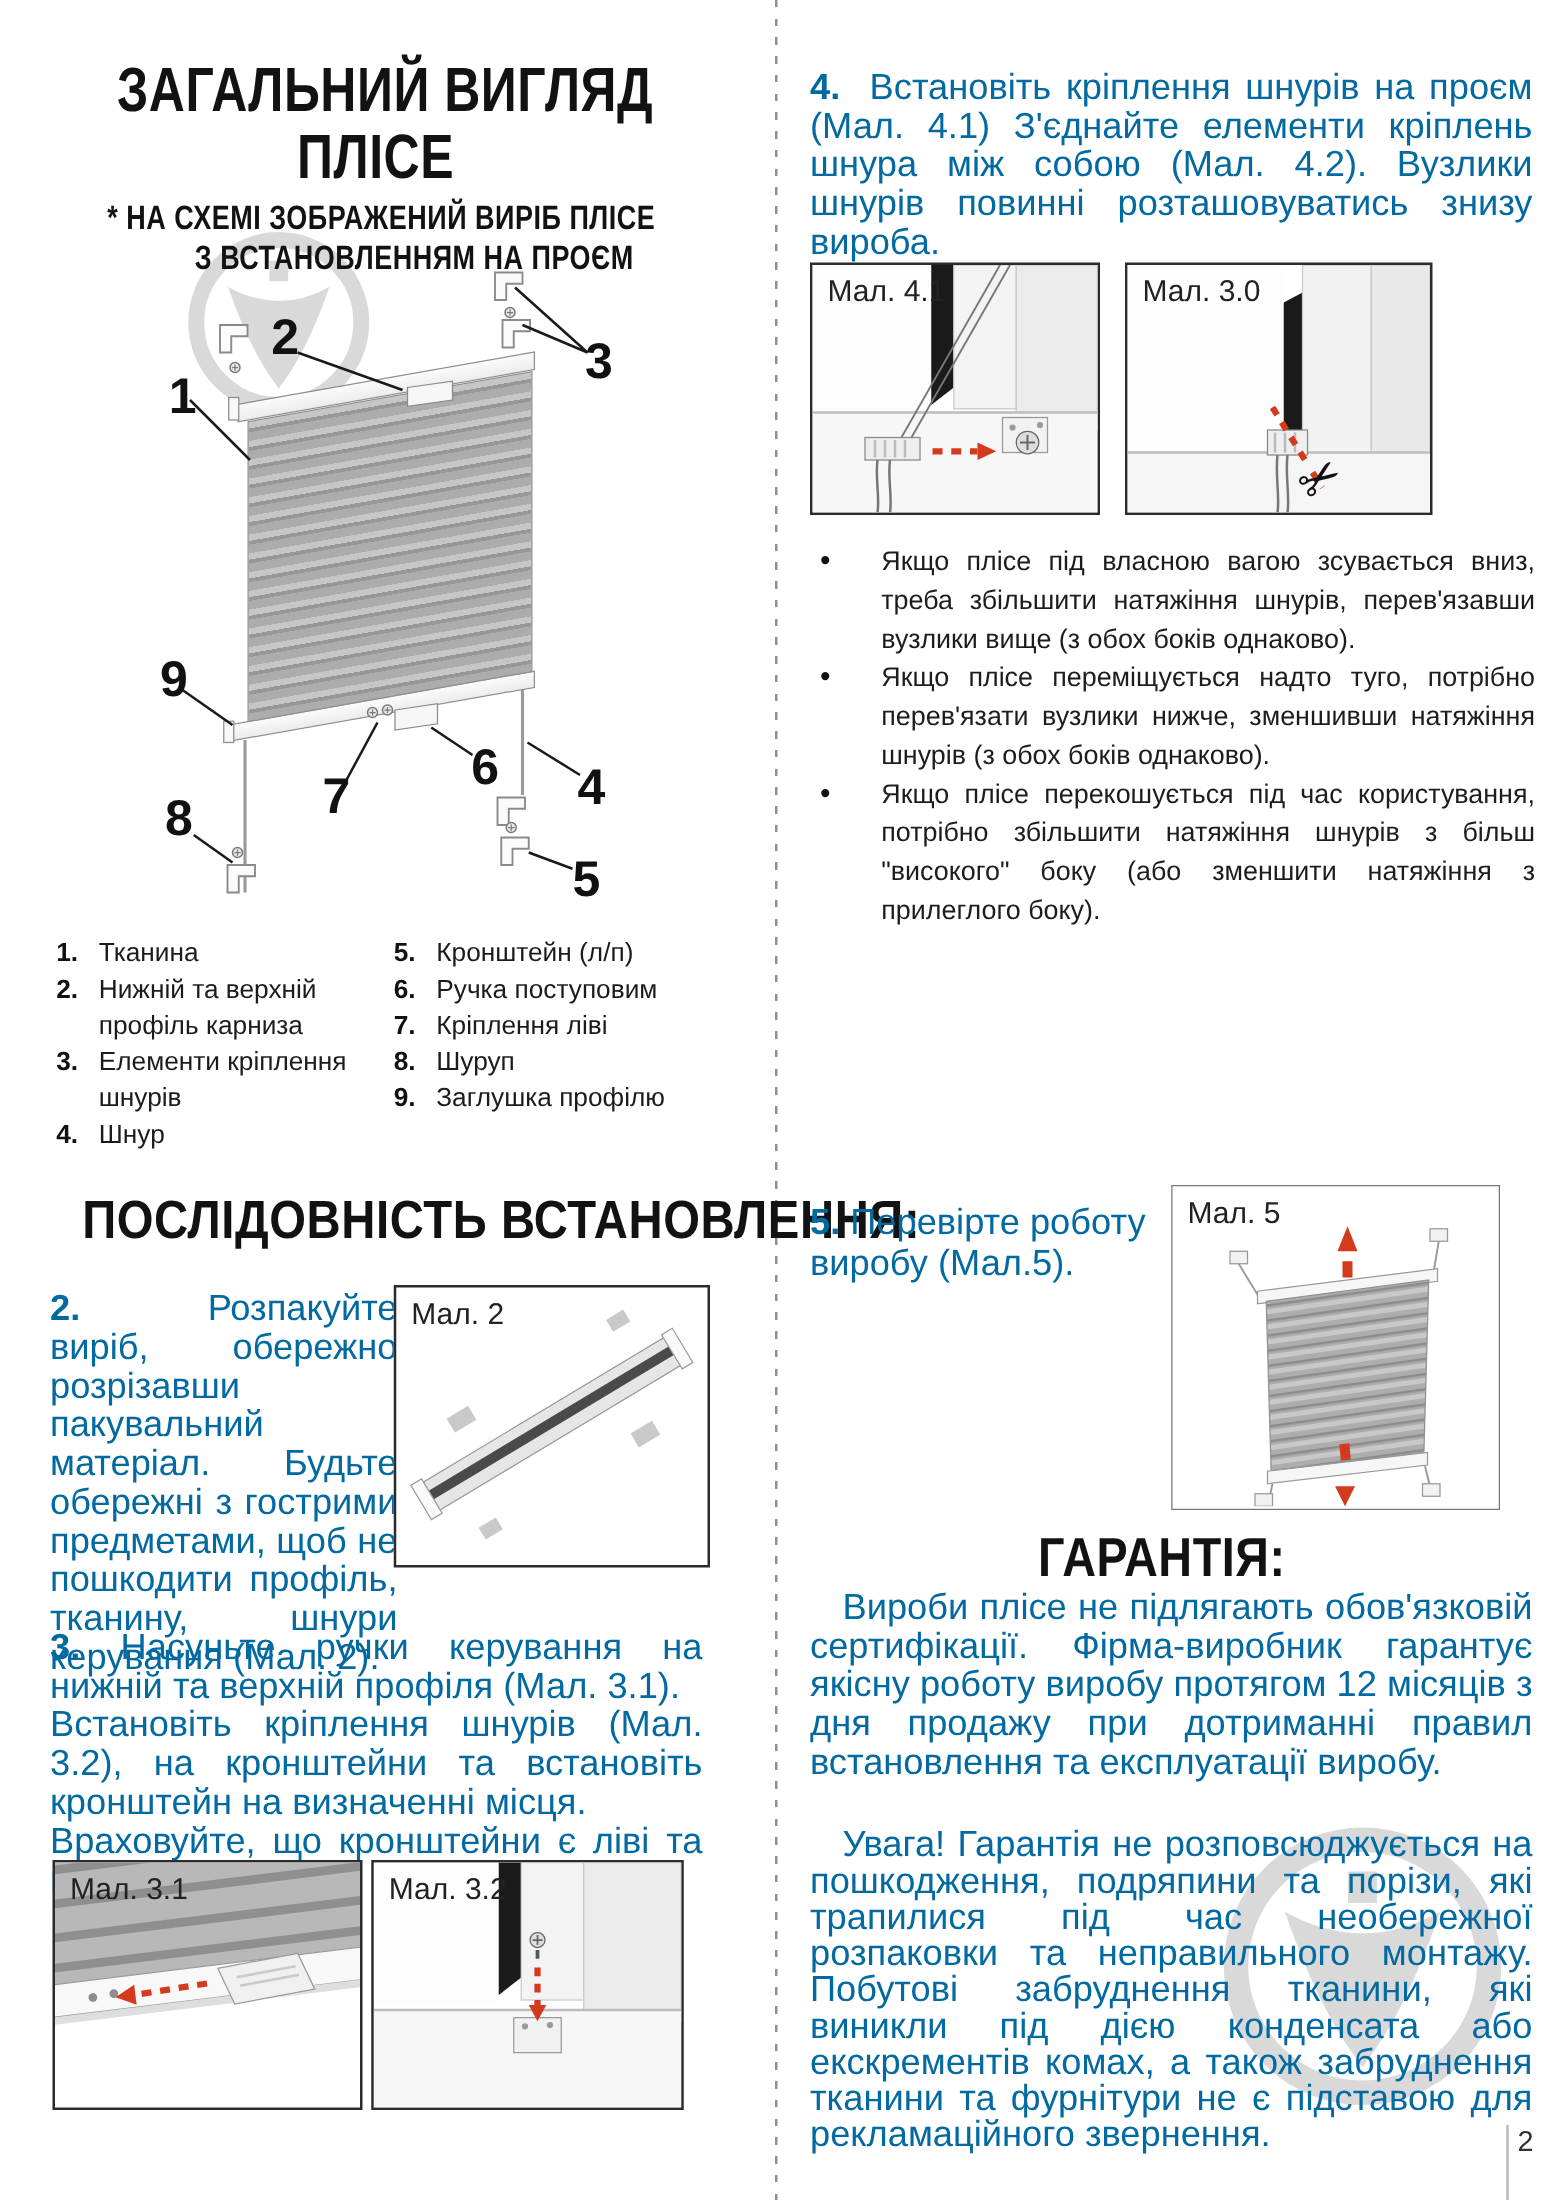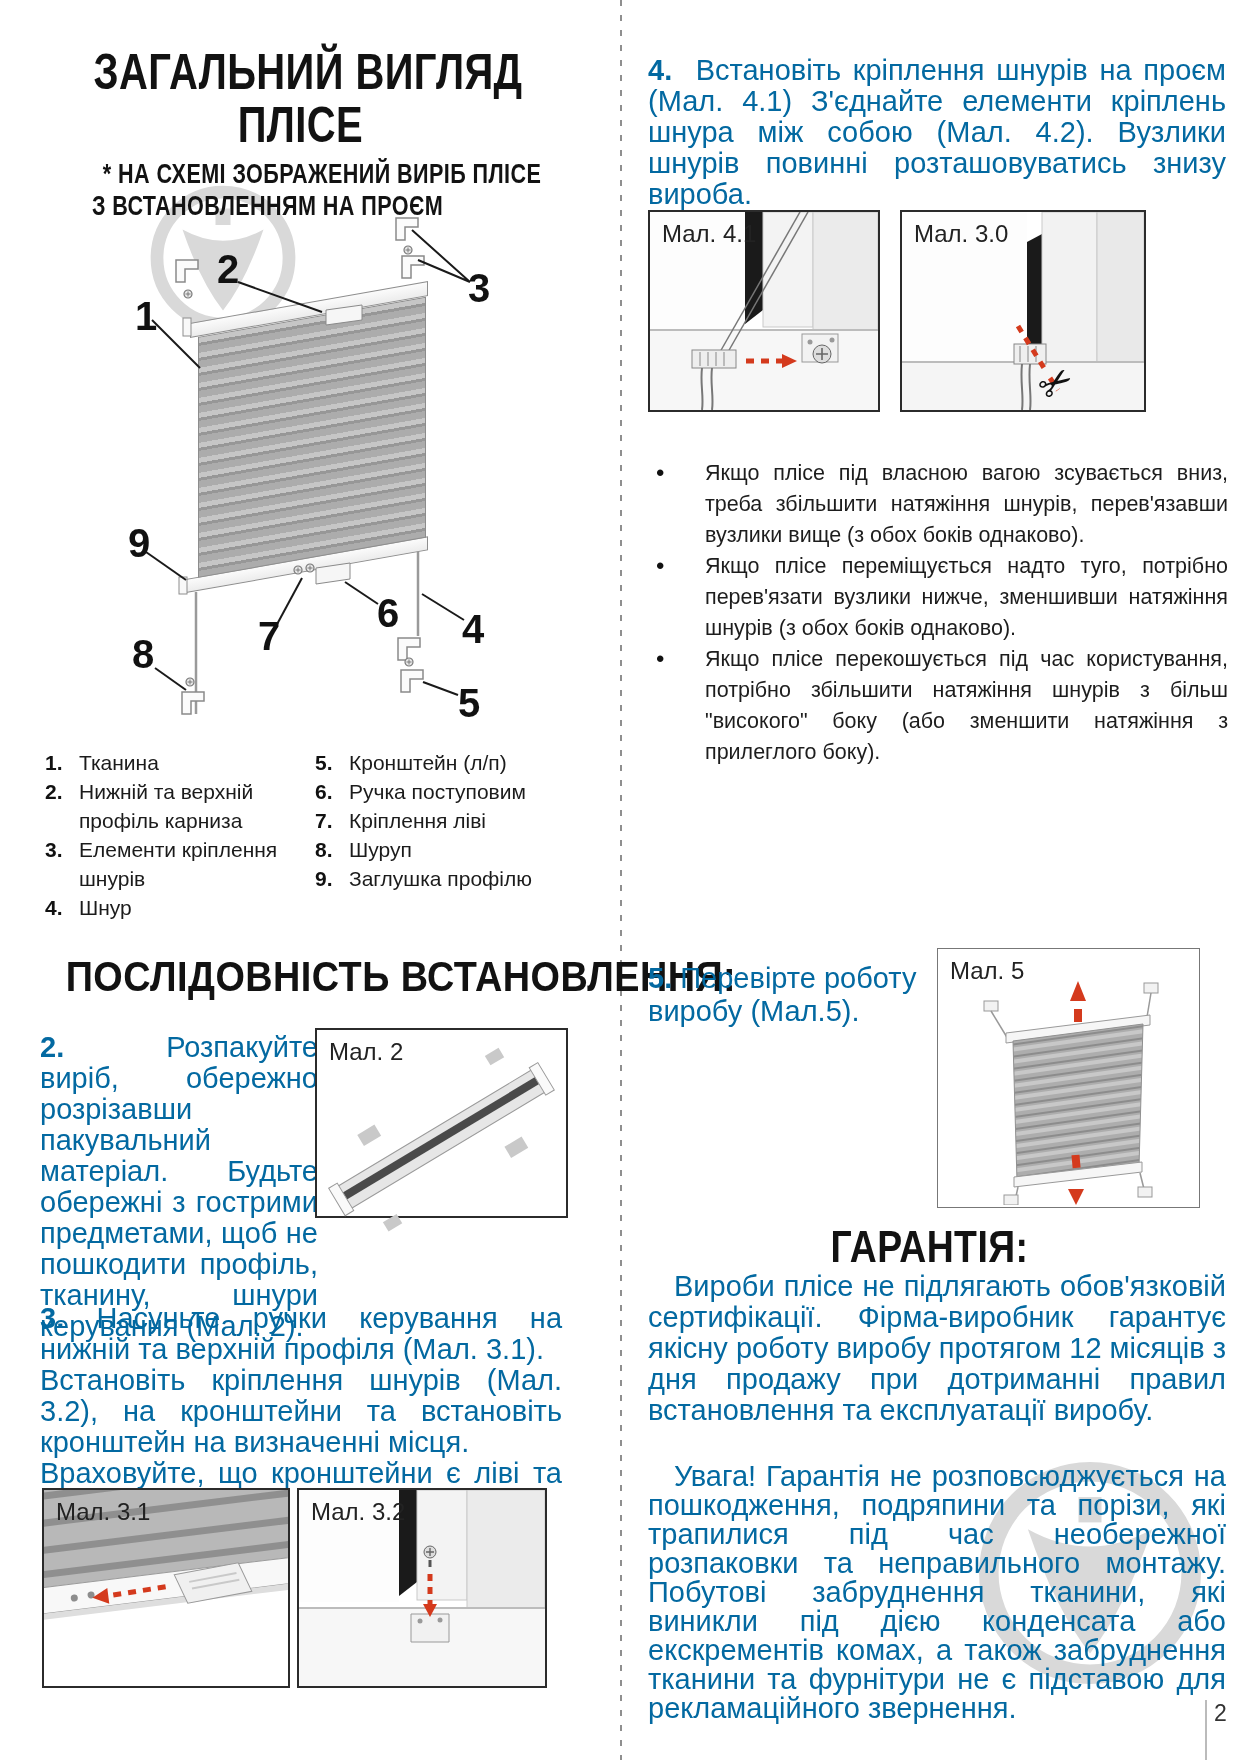--- a/index.html
+++ b/index.html
@@ -58,21 +58,21 @@
       <path class="ink" d="M90 34 h20 v22 h-20 z"></path>
       <path class="ink" d="M46 62 Q100 92 154 62 Q130 132 100 170 Q70 132 46 62 Z"></path>
     </svg>
   </div>
 
   <div class="abs" style="left:40px;top:46px;width:520px;text-align:center;line-height:1.06">
     <span class="cond" style="font-size:50px">ЗАГАЛЬНИЙ ВИГЛЯД</span><br>
     <span class="cond" style="font-size:50px">ПЛІСЕ</span>
   </div>
 
-  <div class="abs" style="left:48px;top:158px;width:520px;text-align:left;line-height:1.2">
+  <div class="abs" style="left:31px;top:158px;width:520px;text-align:right;line-height:1.2">
     <span class="cond" style="font-size:27px">* НА СХЕМІ ЗОБРАЖЕНИЙ ВИРІБ ПЛІСЕ</span><br>
     <span class="cond" style="font-size:27px">З ВСТАНОВЛЕННЯМ НА ПРОЄМ</span>
   </div>
 
   <div class="abs" style="left:40px;top:190px;width:500px;height:530px">
 
     <div class="skew rail" style="left:150px;top:133px;width:238px;height:15px"></div>
     <div class="skew fabric" style="left:158px;top:147px;width:228px;height:250px"></div>
     <div class="skew rail" style="left:146px;top:389px;width:242px;height:14px"></div>
 
@@ -173,21 +173,21 @@
   </div>
 
   <div class="abs" style="left:20px;top:952px;width:560px;text-align:center">
     <span class="cond" style="font-size:43px;transform:scaleX(0.88)">ПОСЛІДОВНІСТЬ ВСТАНОВЛЕННЯ:</span>
   </div>
 
   <p class="abs body-text" style="left:40px;top:1032px;width:278px">
     <b>2.</b>&nbsp;
     <span>Розпакуйте виріб, обережно розрізавши пакувальний матеріал. Будьте обережні з гострими предметами, щоб не пошкодити профіль, тканину, шнури керування (Мал. 2).</span>
   </p>
-  <div class="figbox" style="left:315px;top:1028px;width:253px;height:190px">
+  <div class="figbox" style="left:315px;top:1028px;width:253px;height:226px">
     <div class="figlabel">Мал. 2</div>
     <svg width="249" height="222" viewBox="0 0 249 222">
       <g transform="rotate(-31 125 110)">
         <rect x="8" y="96" width="234" height="26" fill="#e6e6e6" stroke="#9a9a9a"></rect>
         <rect x="8" y="104" width="234" height="8" fill="#4a4a4a"></rect>
         <rect x="3" y="93" width="10" height="32" fill="#fafafa" stroke="#9a9a9a"></rect>
         <rect x="237" y="93" width="10" height="32" fill="#fafafa" stroke="#9a9a9a"></rect>
         <rect x="55" y="62" width="20" height="13" fill="#c9c9c9"></rect>
         <rect x="175" y="148" width="20" height="13" fill="#c9c9c9"></rect>
         <rect x="205" y="60" width="16" height="11" fill="#c9c9c9"></rect>
@@ -285,21 +285,21 @@
         <rect x="112" y="132" width="32" height="20" fill="#efefef" stroke="#888"></rect>
         <path d="M118 134 v16 M126 134 v16 M134 134 v16" stroke="#bbb" stroke-width="2"></path>
         <path d="M120 152 C118 170 122 184 120 198 M128 152 C126 170 130 184 128 198" stroke="#777" stroke-width="2" fill="none"></path>
       </g>
       <line x1="116" y1="114" x2="142" y2="156" class="redline" stroke-width="5" stroke-dasharray="7 7"></line>
       <line x1="148" y1="166" x2="156" y2="178" class="redline" stroke-width="5" stroke-dasharray="7 7"></line>
       <text x="148" y="192" font-size="40" transform="rotate(-35 148 192)" fill="#111" font-family="DejaVu Sans, sans-serif">✂</text>
     </svg>
   </div>
 
-  <ul class="bullets abs" style="left:648px;top:458px;width:580px">
+  <ul class="bullets abs" style="left:648px;top:434px;width:580px">
     <li>Якщо плісе під власною вагою зсувається вниз, треба збільшити натяжіння шнурів, перев'язавши вузлики вище (з обох боків однаково).</li>
     <li>Якщо плісе переміщується надто туго, потрібно перев'язати вузлики нижче, зменшивши натяжіння шнурів (з обох боків однаково).</li>
     <li>Якщо плісе перекошується під час користування, потрібно збільшити натяжіння шнурів з більш "високого" боку (або зменшити натяжіння з прилеглого боку).</li>
   </ul>
 
 
   <p class="abs body-text" style="left:648px;top:962px;width:275px;text-align:left;line-height:33px">
     <b>5.</b>
     <span>Перевірте роботу виробу (Мал.5).</span>
   </p>

